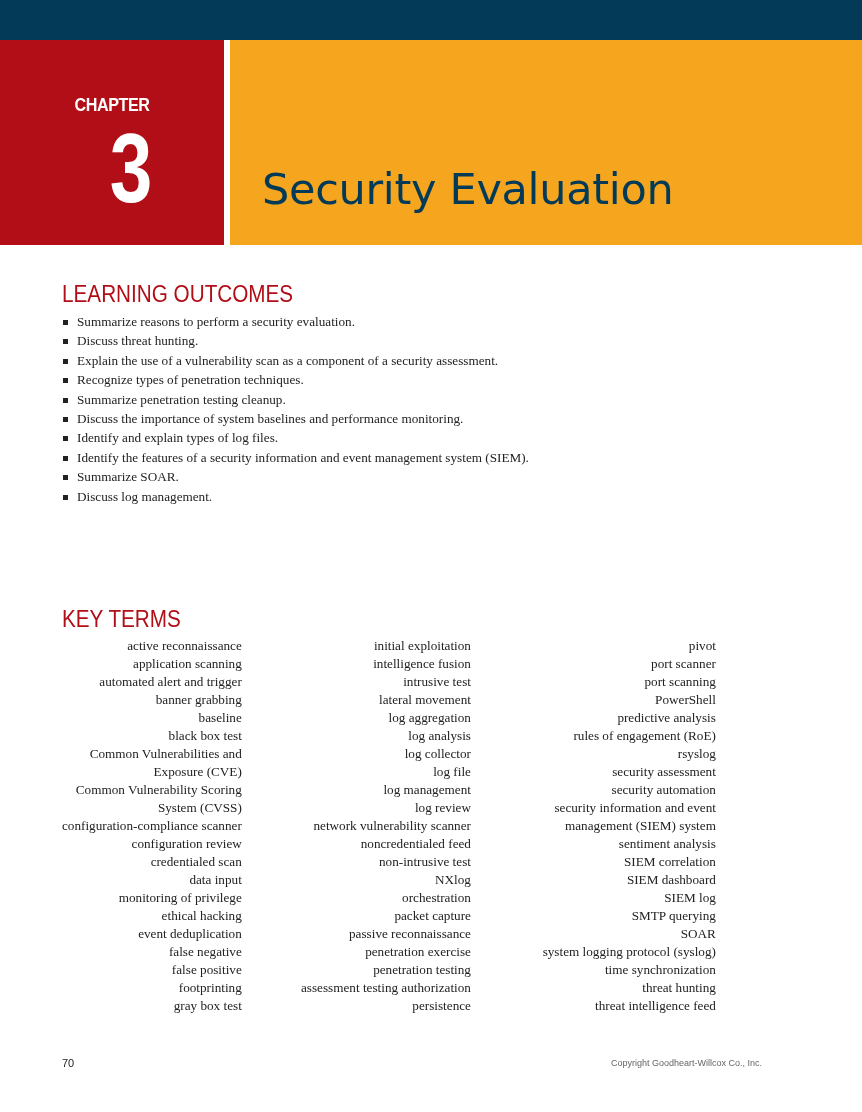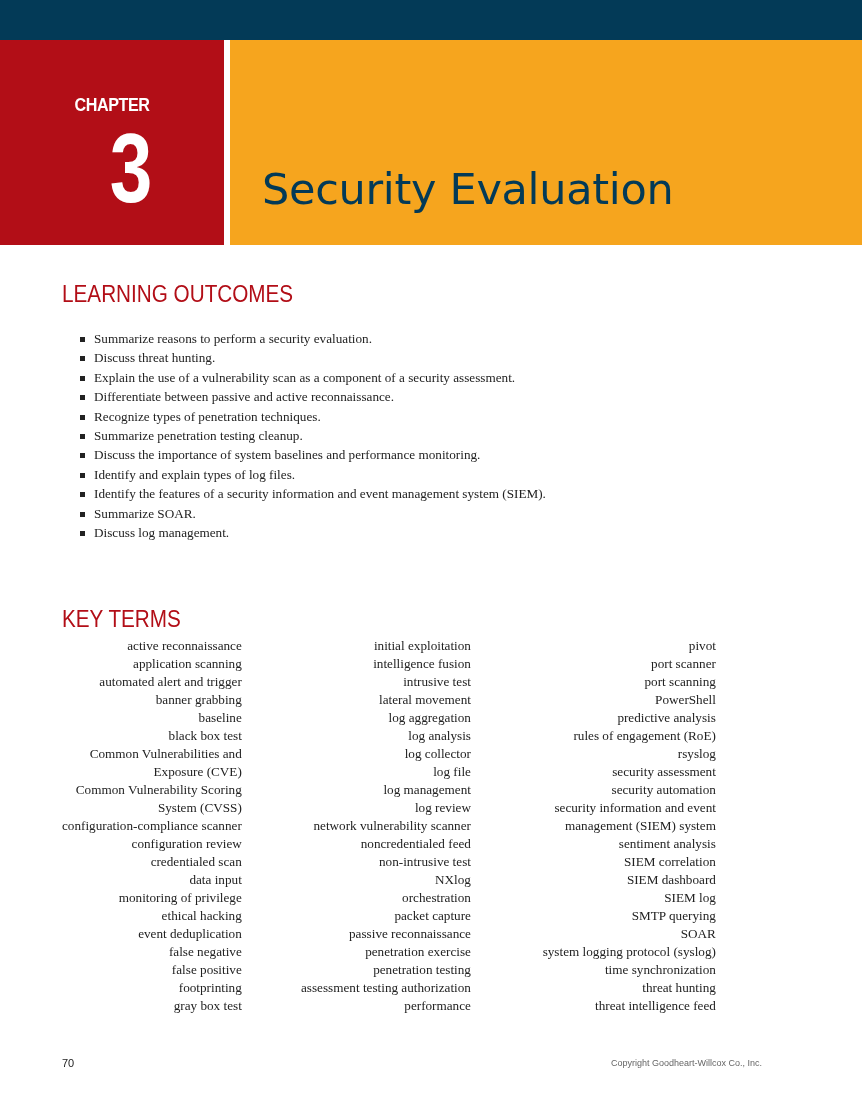--- a/index.html
+++ b/index.html
@@ -10,21 +10,21 @@
   .chapter-label { position: absolute; left: 0; width: 224px; top: 94px; text-align: center;
     font-family: "Liberation Sans", sans-serif; font-weight: bold; font-size: 19px; color: #ffffff;
     letter-spacing: -0.5px; transform: scaleX(0.85); }
   .chapter-num { position: absolute; left: 0; width: 262px; top: 118px; text-align: center;
     font-family: "Liberation Sans", sans-serif; font-weight: bold; font-size: 98px; line-height: 100px; color: #ffffff;
     transform: scaleX(0.78); transform-origin: 131px 50%; }
   .chapter-title { position: absolute; left: 262px; top: 124px;
     font-family: "DejaVu Sans", sans-serif; font-size: 43px; color: #033a57; letter-spacing: -0.3px; white-space: nowrap; margin-top: 40px; }
   .section-heading { position: absolute; left: 62px; font-family: "Liberation Sans", sans-serif;
     font-size: 23px; color: #b20e17; transform: scaleX(0.9); transform-origin: left center; white-space: nowrap; }
-  .outcomes { position: absolute; left: 62px; top: 312px; margin: 17px; padding: 0; list-style: none; }
+  .outcomes { position: absolute; left: 62px; top: 312px; margin: 0; padding: 0; list-style: none; }
   .outcomes li { position: relative; padding-left: 15px; height: 19.4px; line-height: 19.4px;
     font-family: "Liberation Serif", serif; font-size: 13.2px; color: #222; white-space: nowrap; }
   .outcomes li .bullet { position: absolute; left: 1px; top: 8px; width: 5px; height: 5px; background: #222; }
   .terms-col { position: absolute; top: 637px; margin: 0; padding: 0; list-style: none; text-align: right; }
   .terms-col li { height: 18px; line-height: 18px; font-family: "Liberation Serif", serif; font-size: 13.2px;
     color: #222; white-space: nowrap; }
   .terms-col li.cont { padding-left: 25px; }
   .footer-page { position: absolute; left: 62px; top: 1057px; font-family: "Liberation Sans", sans-serif; font-size: 11px; color: #222; }
   .footer-copy { position: absolute; right: 100px; top: 1058px; font-family: "Liberation Sans", sans-serif; font-size: 9px; color: #666; }
 </style>
@@ -37,21 +37,20 @@
 
 <div class="chapter-label">CHAPTER</div>
 <div class="chapter-num">3</div>
 <div class="chapter-title">Security Evaluation</div>
 
 <div class="section-heading" style="top:281px;">LEARNING OUTCOMES</div>
 <ul class="outcomes">
   <li><span class="bullet"></span><span>Summarize reasons to perform a security evaluation.</span></li>
   <li><span class="bullet"></span><span>Discuss threat hunting.</span></li>
   <li><span class="bullet"></span><span>Explain the use of a vulnerability scan as a component of a security assessment.</span></li>
-  <li><span class="bullet"></span><span>Differentiate between passive and active reconnaissance.</span></li>
   <li><span class="bullet"></span><span>Recognize types of penetration techniques.</span></li>
   <li><span class="bullet"></span><span>Summarize penetration testing cleanup.</span></li>
   <li><span class="bullet"></span><span>Discuss the importance of system baselines and performance monitoring.</span></li>
   <li><span class="bullet"></span><span>Identify and explain types of log files.</span></li>
   <li><span class="bullet"></span><span>Identify the features of a security information and event management system (SIEM).</span></li>
   <li><span class="bullet"></span><span>Summarize SOAR.</span></li>
   <li><span class="bullet"></span><span>Discuss log management.</span></li>
 </ul>
 
 <div class="section-heading" style="top:606px;">KEY TERMS</div>
@@ -94,21 +93,21 @@
   <li>network vulnerability scanner</li>
   <li>noncredentialed feed</li>
   <li>non-intrusive test</li>
   <li>NXlog</li>
   <li>orchestration</li>
   <li>packet capture</li>
   <li>passive reconnaissance</li>
   <li>penetration exercise</li>
   <li>penetration testing</li>
   <li>assessment testing authorization</li>
-  <li>performance</li>
+  <li>persistence</li>
 </ul>
 
 <ul class="terms-col" style="left:540px;">
   <li>pivot</li>
   <li>port scanner</li>
   <li>port scanning</li>
   <li>PowerShell</li>
   <li>predictive analysis</li>
   <li>rules of engagement (RoE)</li>
   <li>rsyslog</li>

